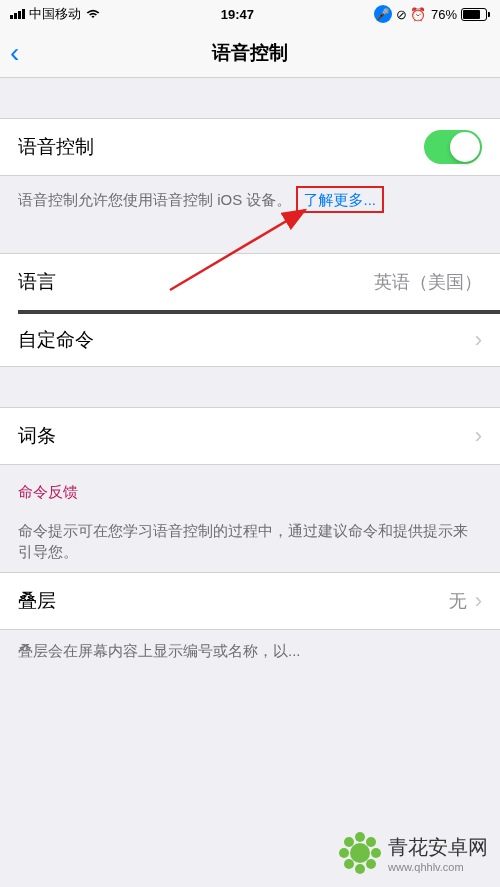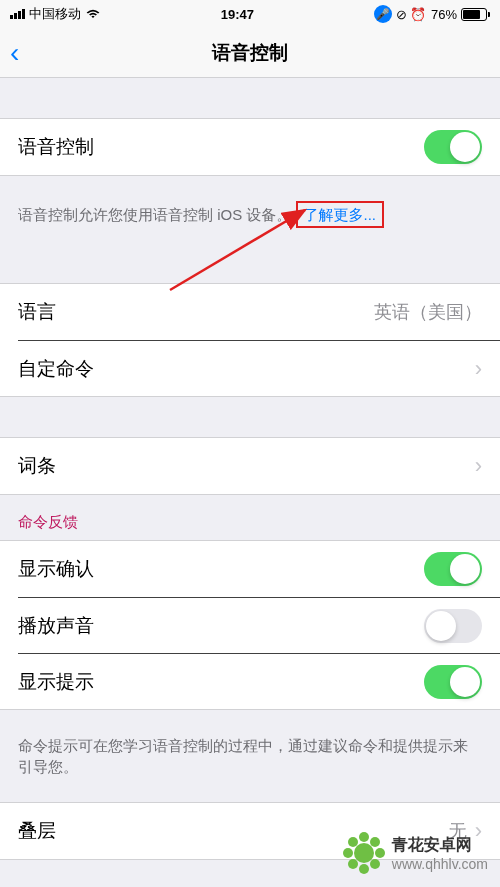--- a/index.html
+++ b/index.html
@@ -50,25 +50,25 @@
     .section-spacer-sm { height: 30px; }
     .cell-group { background: #fff; border-top: 1px solid #D1D1D4; border-bottom: 1px solid #D1D1D4; }
     .cell {
       min-height: 56px;
       padding: 0 18px;
       display: flex;
       align-items: center;
       justify-content: space-between;
       font-size: 19px;
     }
-    .cell + .cell { border-top: 1px solid #404040; margin-left: 18px; padding-left: 0; }
+    .cell + .cell { border-top: 4px solid #404040; margin-left: 18px; padding-left: 0; }
     .cell-label { color: #000; }
     .cell-value { color: #8E8E93; font-size: 18px; display: flex; align-items: center; }
     .chevron-right { color: #C7C7CC; font-size: 22px; margin-left: 8px; }
-    .footer-text { padding: 25px 18px; font-size: 15px; color: #6D6D72; line-height: 1.4; }
+    .footer-text { padding: 10px 18px; font-size: 15px; color: #6D6D72; line-height: 1.4; }
     .header-text { padding: 18px 18px 8px; font-size: 15px; color: #be185d; }
     .learn-more { color: #007AFF; cursor: pointer; }
     .red-box { border: 2px solid #E02020; padding: 1px 6px; display: inline-block; }
     .toggle { width: 58px; height: 34px; border-radius: 17px; position: relative; transition: .2s; }
     .toggle-on { background: #4CD964; }
     .toggle-off { background: #E5E5EA; }
     .toggle-knob { width: 30px; height: 30px; background: #fff; border-radius: 50%; position: absolute; top: 2px; box-shadow: 0 2px 4px rgba(0,0,0,0.2); }
     .toggle-on .toggle-knob { right: 2px; }
     .toggle-off .toggle-knob { left: 2px; }
     .mic-circle { width: 18px; height: 18px; border-radius: 50%; background: #007AFF; display: flex; align-items: center; justify-content: center; color: #fff; font-size: 11px; }
@@ -85,22 +85,22 @@
       position: absolute;
       bottom: 12px;
       right: 12px;
       display: flex;
       align-items: center;
       gap: 6px;
       z-index: 10;
     }
     .watermark-logo { width: 44px; height: 44px; }
     .watermark-text { display: flex; flex-direction: column; }
-    .watermark-title { font-size: 16px; font-weight: 700; color: #333; }
-    .watermark-url { font-size: 14px; color: #888; }
+    .watermark-title { font-size: 20px; font-weight: 400; color: #333; }
+    .watermark-url { font-size: 11px; color: #888; }
   </style>
 </head>
 <body>
 
 <div class="status-bar">
   <div class="status-left">
     <span class="signal-bars">
         <span></span>
         <span></span>
         <span></span>
@@ -167,40 +167,20 @@
   <div class="section-spacer"></div>
 
   <div class="cell-group">
     <div class="cell">
       <span class="cell-label">词条</span>
       <span class="chevron-right">›</span>
     </div>
   </div>
 
   <div class="header-text">命令反馈</div>
-  <div class="cell-group">
-    <div class="cell">
-      <span class="cell-label">显示确认</span>
-      <div class="toggle toggle-on">
-          <div class="toggle-knob"></div>
-        </div>
-    </div>
-    <div class="cell">
-      <span class="cell-label">播放声音</span>
-      <div class="toggle toggle-off">
-          <div class="toggle-knob"></div>
-        </div>
-    </div>
-    <div class="cell">
-      <span class="cell-label">显示提示</span>
-      <div class="toggle toggle-on">
-          <div class="toggle-knob"></div>
-        </div>
-    </div>
-  </div>
   <div class="footer-text">命令提示可在您学习语音控制的过程中，通过建议命令和提供提示来引导您。</div>
 
   <div class="cell-group">
     <div class="cell">
       <span class="cell-label">叠层</span>
       <span class="cell-value">
         <span>无</span>
         <span class="chevron-right">›</span>
       </span>
     </div>

